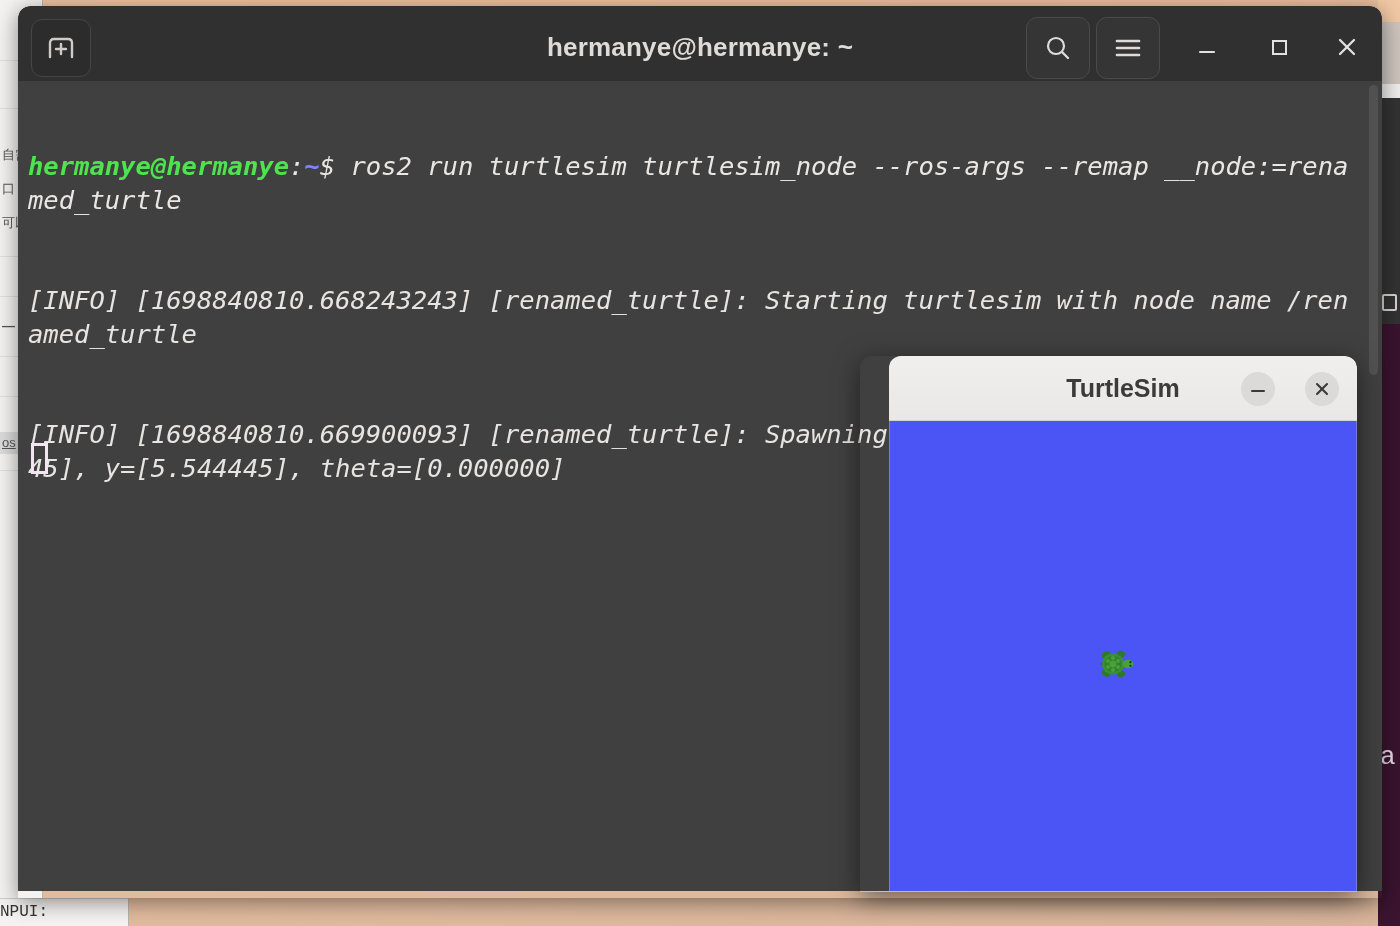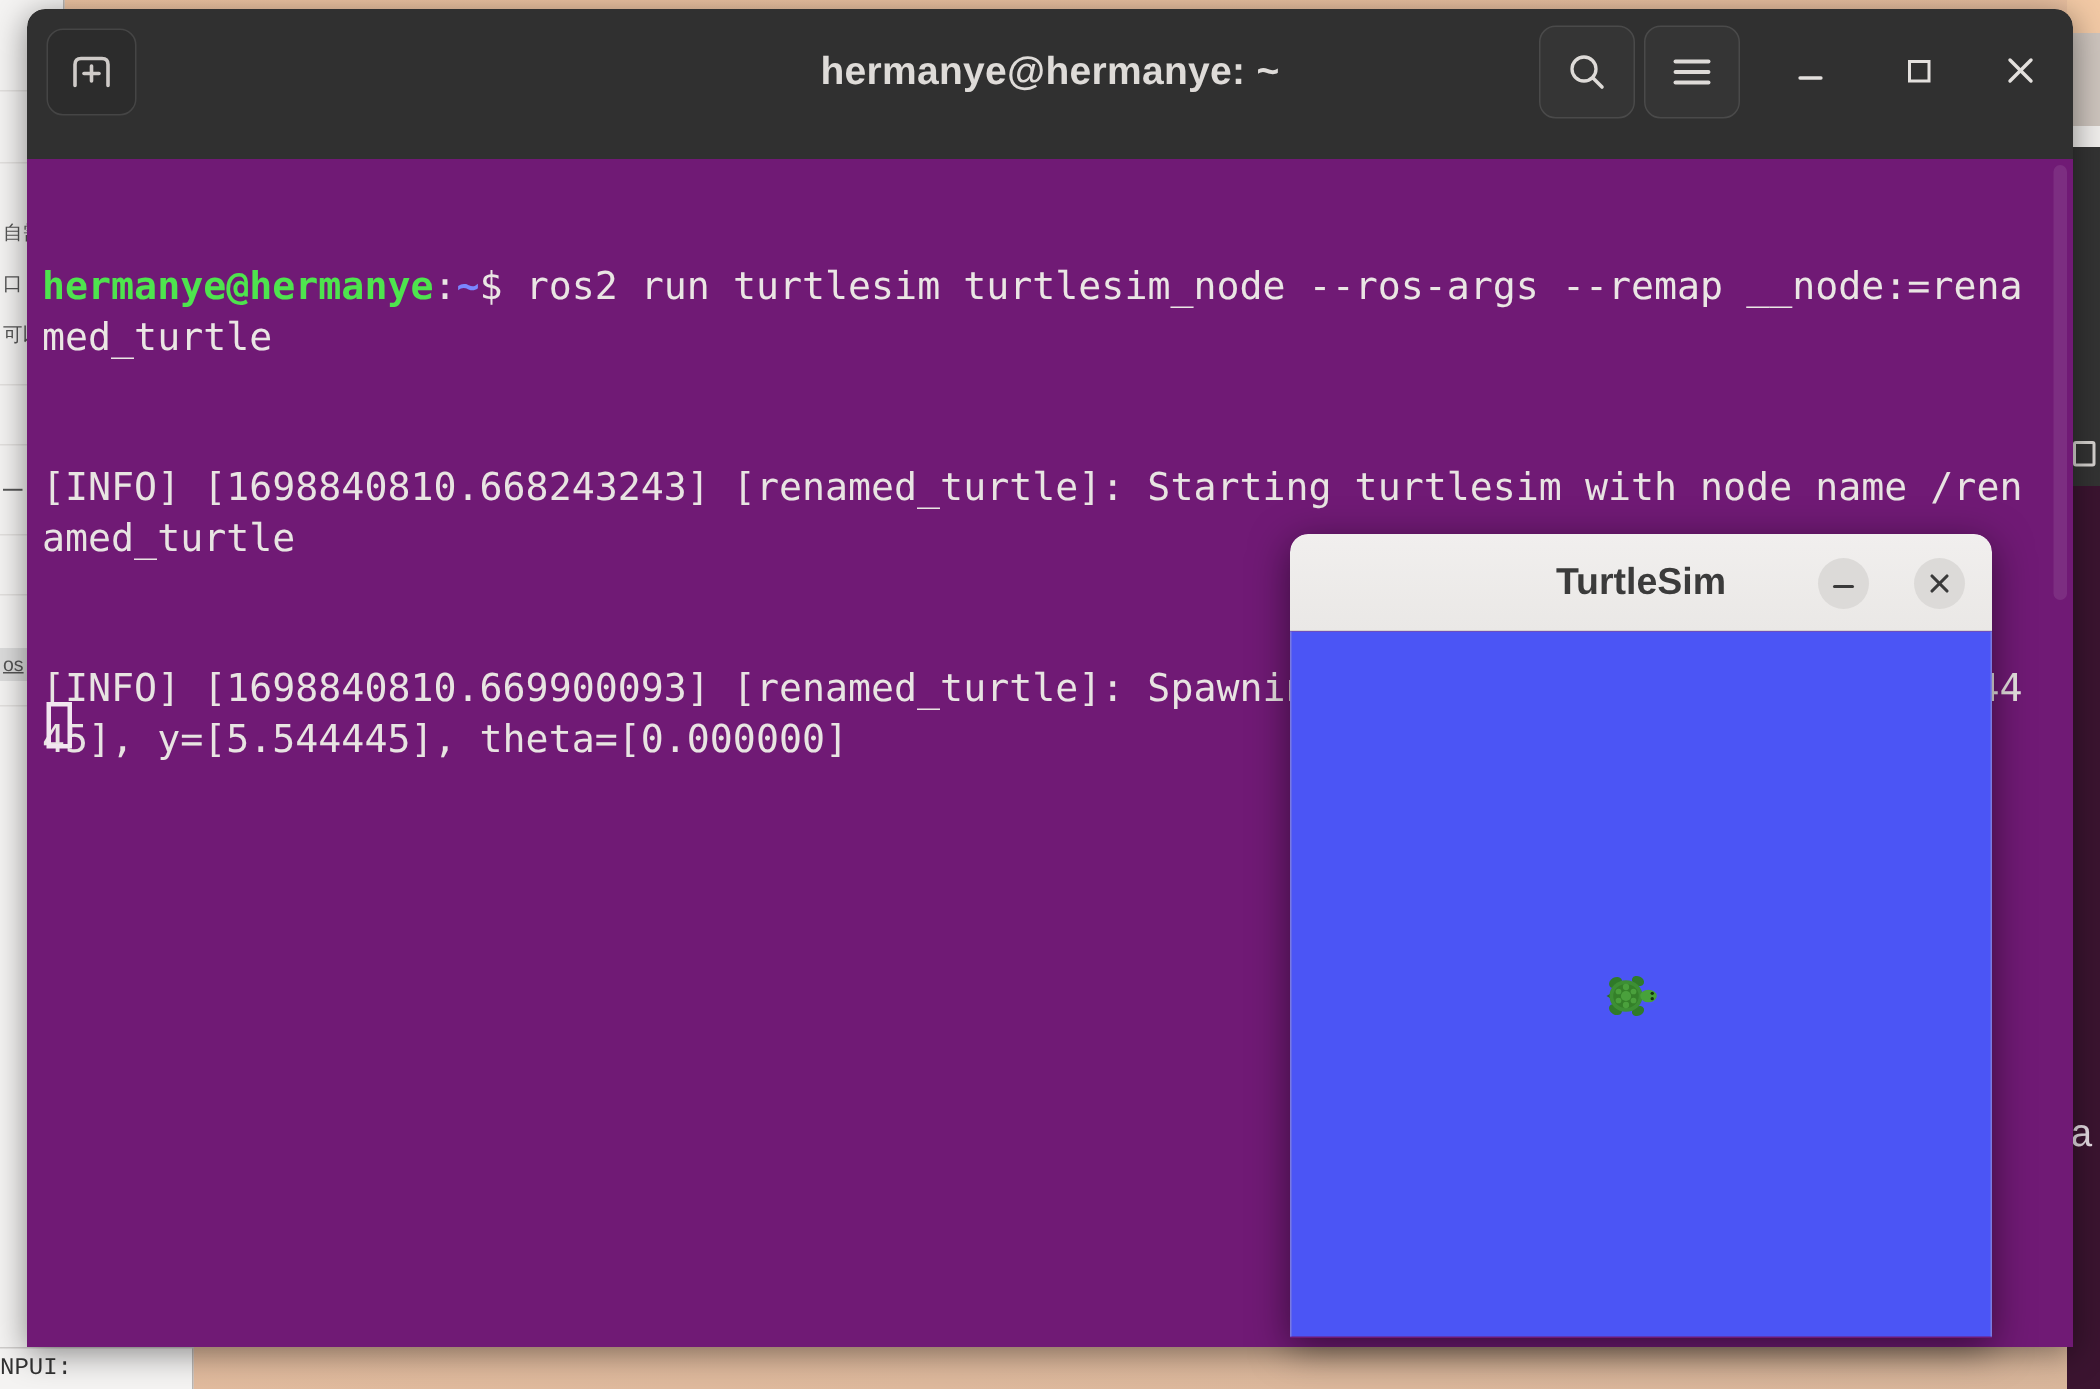--- a/index.html
+++ b/index.html
@@ -91,21 +91,21 @@
   #terminal-window {
     position: absolute;
     left: 18px; top: 6px;
     width: 1364px; height: 892px;
     border-radius: 12px 12px 0 0;
     box-shadow: 0 4px 22px rgba(0,0,0,0.45);
     overflow: hidden;
   }
   #terminal-titlebar {
     position: relative;
-    height: 100px;
+    height: 75px;
     background: #303030;
     border-radius: 12px 12px 0 0;
     display: flex;
     align-items: center;
     text-decoration: underline;
   }
   #new-tab-button {
     position: absolute;
     left: 13px; top: 13px;
     width: 58px; height: 56px;
@@ -145,22 +145,23 @@
     cursor: pointer;
   }
   #minimize-button { right: 152px; }
   #maximize-button { right: 80px; }
   #close-button    { right: 12px; }
 
   
   #terminal-body {
     position: relative;
     height: 810px;
-    background: #701a75;
-    overflow: hidden;
+    background: #404040;
+    overflow: hidden;
+    font-style: italic;
   }
   #terminal-text {
     position: absolute;
     left: 10px; top: 2px;
     right: 20px;
     color: #e8e4e2;
     font-family: "DejaVu Sans Mono", "Liberation Mono", monospace;
     font-size: 25.5px;
     line-height: 33.5px;
     white-space: pre-wrap;
@@ -187,20 +188,21 @@
   }
 
   
   #turtlesim-window {
     position: absolute;
     left: 860px; top: 356px;
     width: 468px; height: 536px;
     border-radius: 12px 12px 0 0;
     box-shadow: 0 6px 26px rgba(0,0,0,0.5);
     overflow: hidden;
+    padding-left: 29px;
   }
   #turtlesim-titlebar {
     position: relative;
     height: 64px;
     background: linear-gradient(#f1efee, #eae8e6);
     border-bottom: 1px solid #d5d2d0;
     border-radius: 12px 12px 0 0;
   }
   #turtlesim-title {
     position: absolute;

